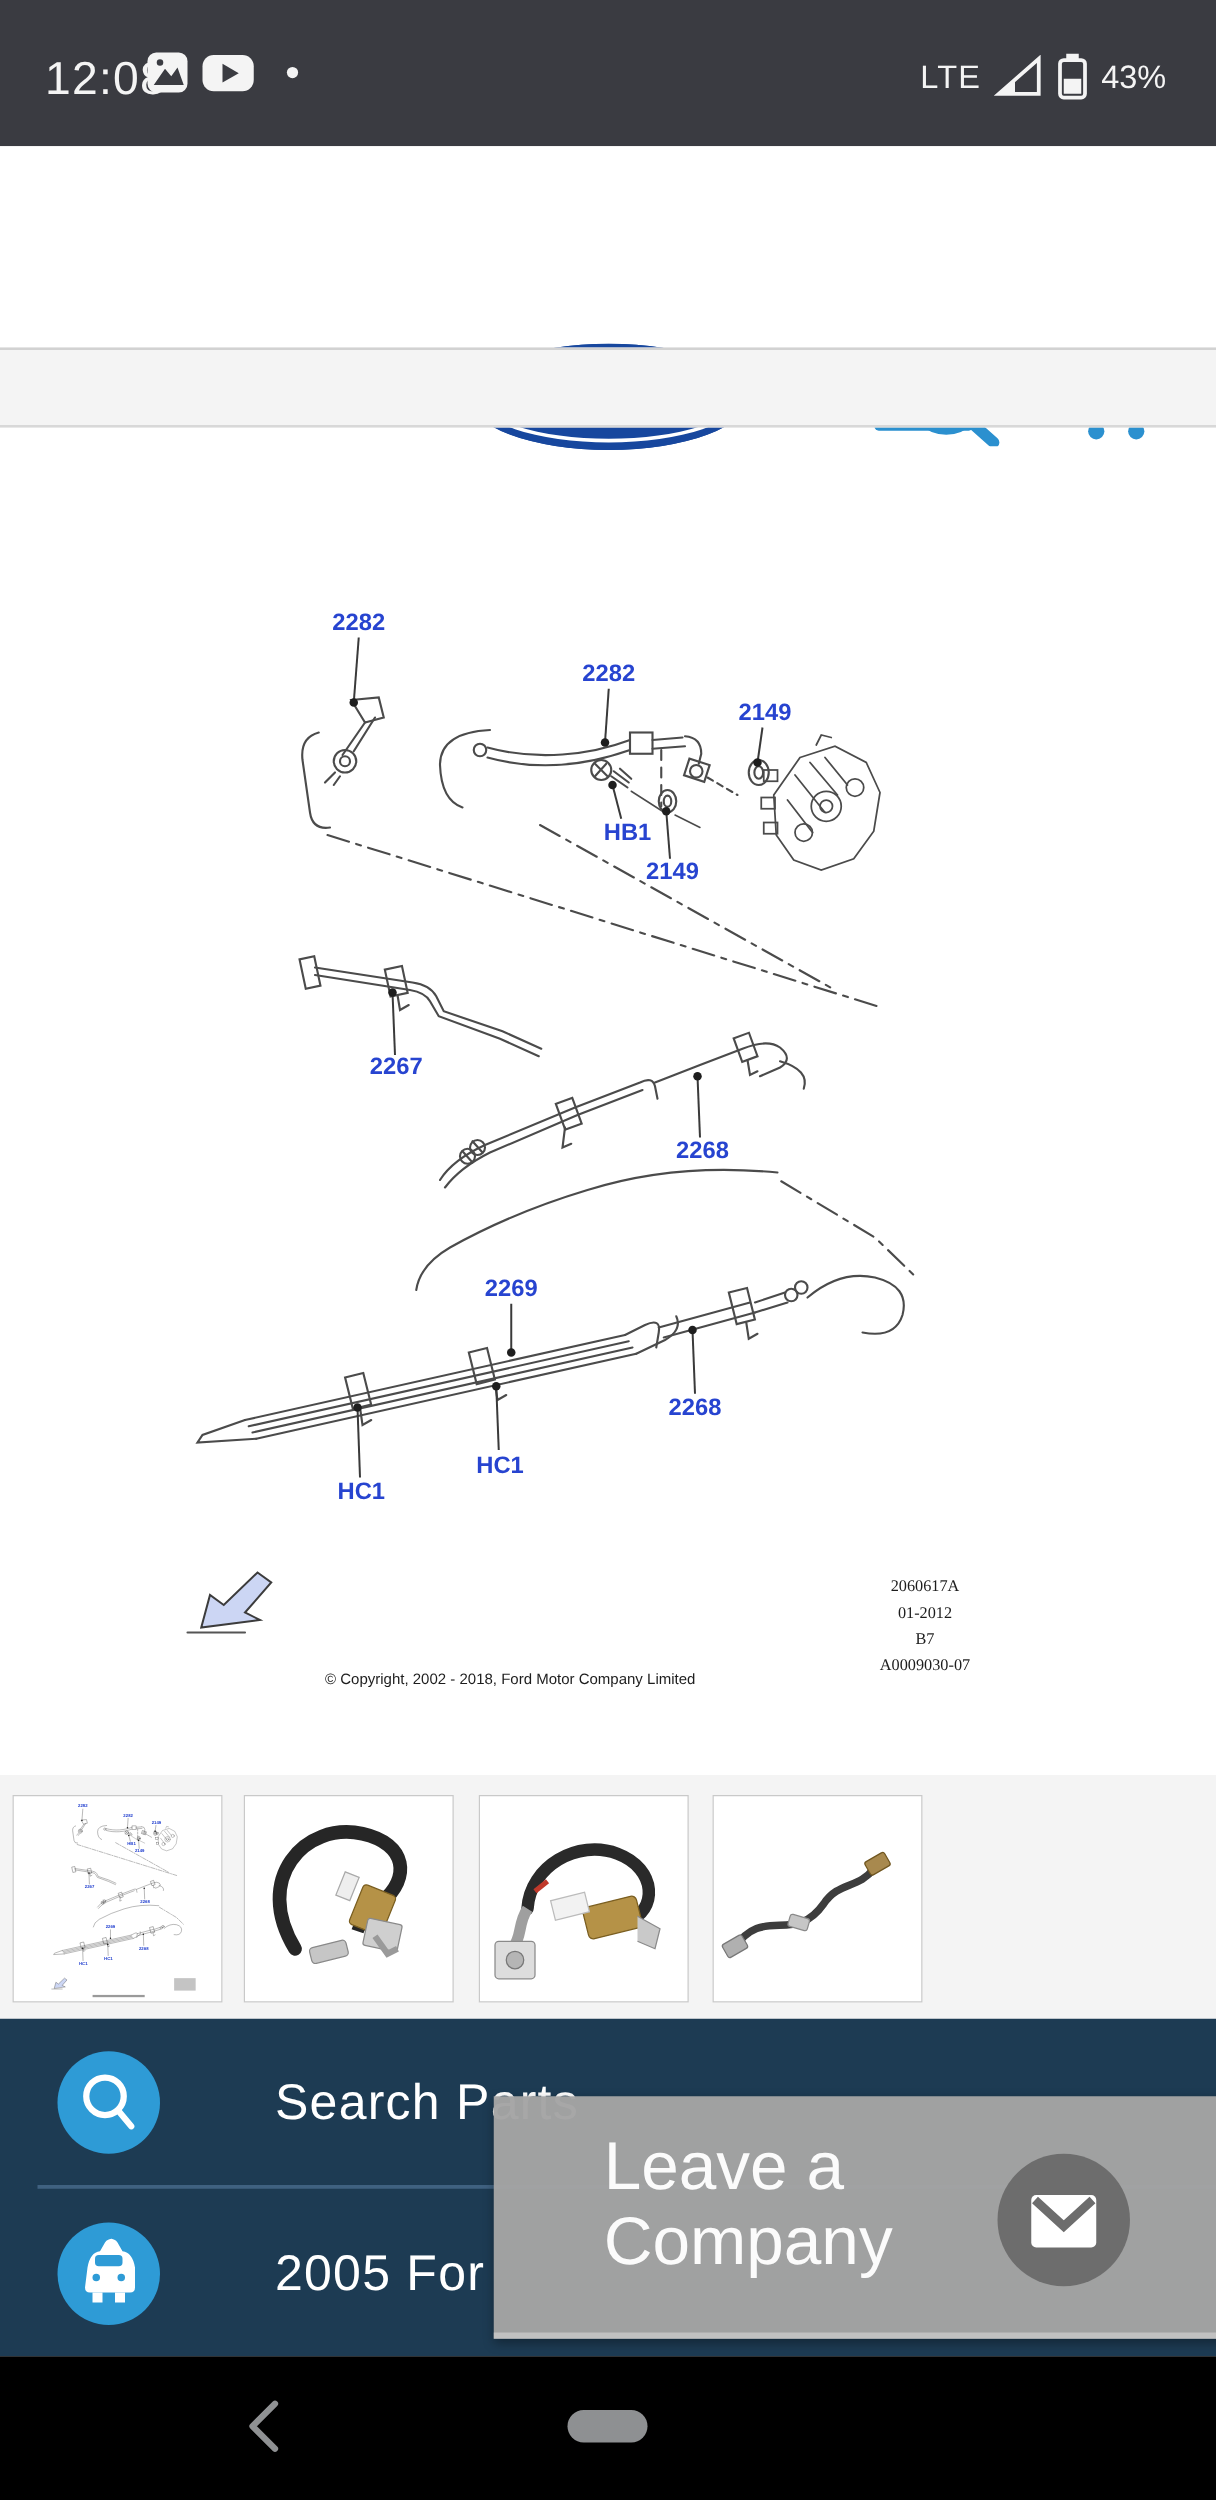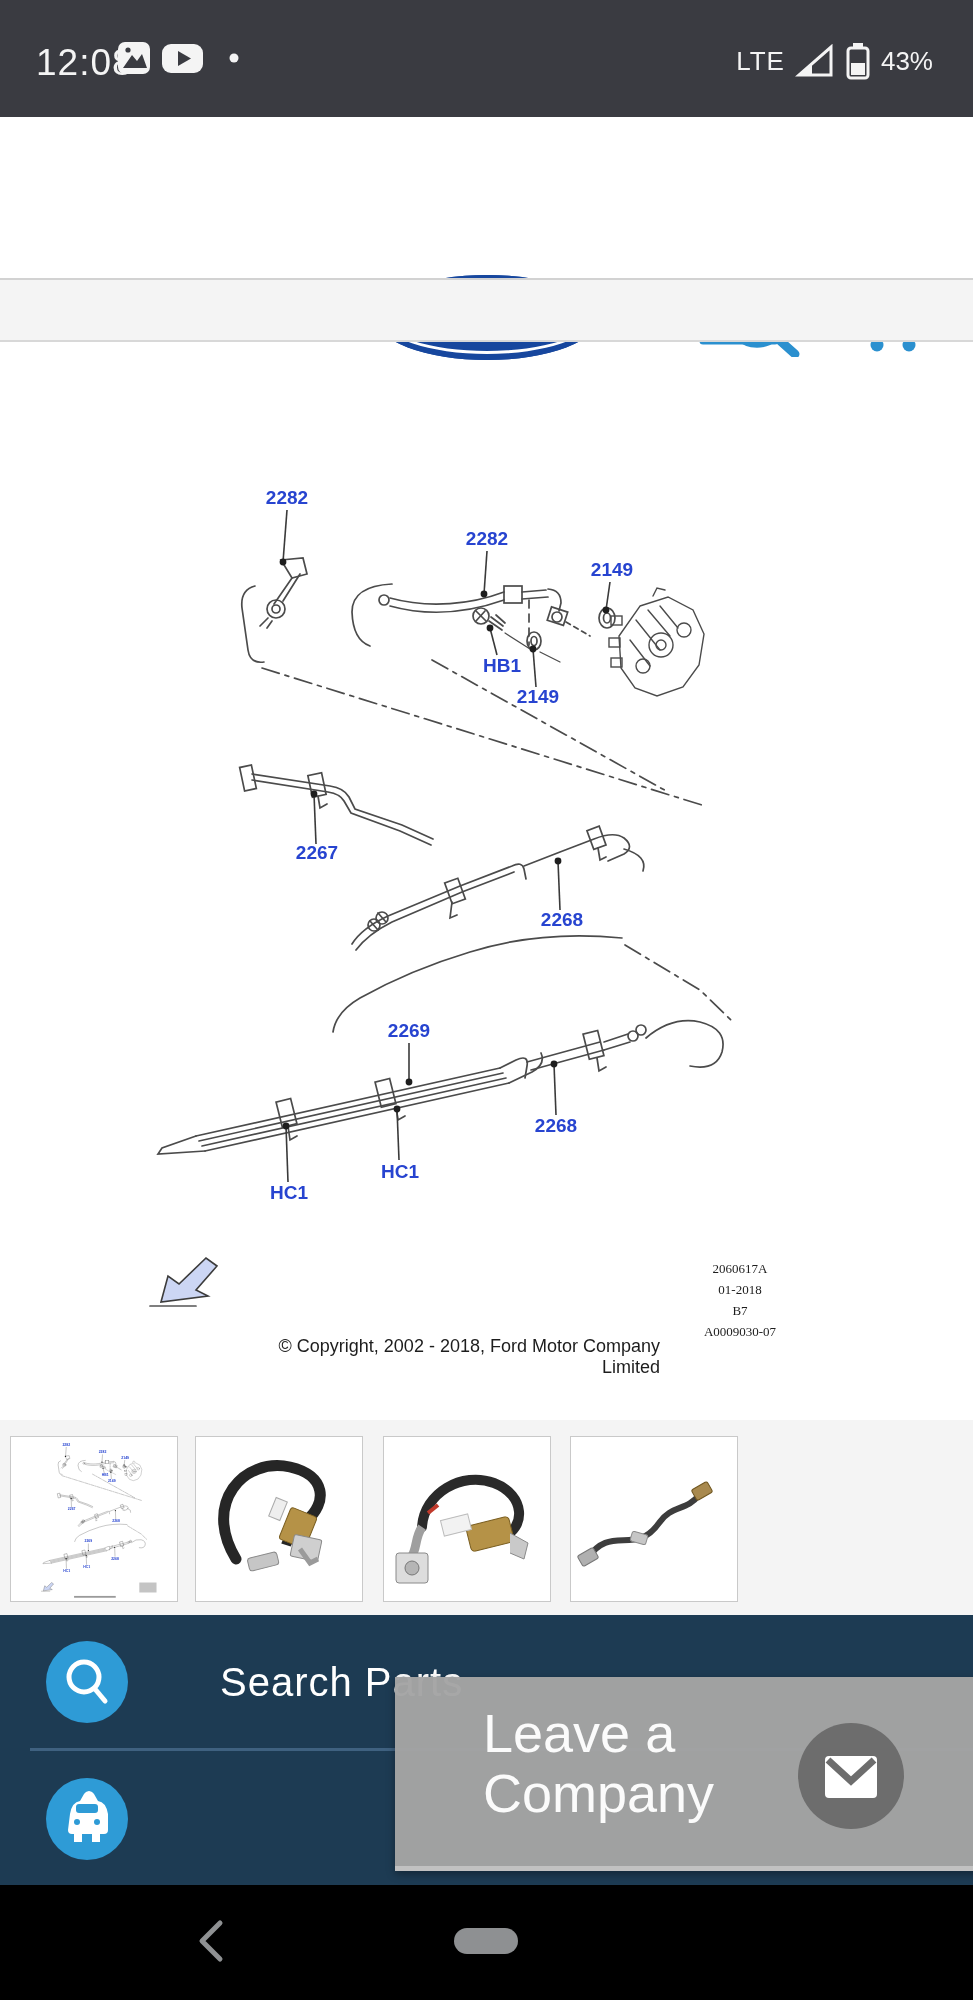--- a/index.html
+++ b/index.html
@@ -27,21 +27,21 @@
     transform:skewX(-8deg);}
 
   
   #breadcrumb-bar{left:0;top:278px;width:973px;height:60px;background:#f4f4f4;
     border-top:2px solid #d2d2d2;border-bottom:2px solid #d8d8d8;}
 
   
   #diagram-svg{left:0;top:0;width:973px;height:2000px;pointer-events:none;}
   .plabel{font-family:"Liberation Sans",sans-serif;font-weight:bold;font-size:19px;fill:#2744d0;
     text-anchor:middle;}
-  #copyright{left:260px;top:1336px;width:400px;text-align:right;font-size:18px;color:#1d1d1d;}
+  #copyright{left:260px;top:1336px;width:400px;text-align:left;font-size:12px;color:#1d1d1d;}
   #doc-info{left:655px;top:1258px;width:170px;text-align:center;font-size:13px;color:#1d1d1d;
     line-height:21px;font-family:Liberation Serif, serif;}
 
   
   #thumb-strip{left:0;top:1420px;width:973px;height:195px;background:#f4f4f4;}
   .thumb-card{position:absolute;top:16px;width:166px;height:164px;background:#fff;
     border:1px solid #c9c9c9;}
   .thumb-card svg{width:100%;height:100%;}
 
   
@@ -270,21 +270,21 @@
           <line x1="288" y1="1182" x2="286" y2="1126" stroke="#3a3a3a" stroke-width="1.6"></line>
           <circle cx="286" cy="1126" r="3.4" fill="#1e1e1e"></circle>
           <text x="289" y="1199" class="plabel">HC1</text>
         </g>
     </g>
   </svg>
 
   <div id="copyright" class="abs">© Copyright, 2002 - 2018, Ford Motor Company Limited</div>
   <div id="doc-info" class="abs">
     <div>2060617A</div>
-    <div>01-2018</div>
+    <div>01-2012</div>
     <div>B7</div>
     <div>A0009030-07</div>
   </div>
 
   <div id="thumb-strip" class="abs">
     <div class="thumb-card" style="left:10px">
       <svg viewBox="140 455 600 905" preserveAspectRatio="xMidYMid meet">
         <use href="#diagram-all"></use>
         <rect x="330" y="1332" width="230" height="10" fill="#9a9a9a"></rect>
         <rect x="690" y="1258" width="95" height="55" fill="#c4c4c4"></rect>
@@ -338,20 +338,21 @@
       <div class="menu-circle">
         <svg width="82" height="82">
           <path d="M24 36 q2 -12 10 -13 l4 -7 q2 -3 6 -3 h-2 q4 0 6 3 l4 7 q8 1 10 13 l0 16 q0 4 -4 4 h-32 q-4 0 -4 -4 Z" fill="#fff"></path>
           <rect x="30" y="26" width="22" height="9" rx="3" fill="#2e9bd6"></rect>
           <rect x="28" y="56" width="8" height="8" fill="#fff"></rect>
           <rect x="46" y="56" width="8" height="8" fill="#fff"></rect>
           <circle cx="31" cy="44" r="3" fill="#2e9bd6"></circle>
             <circle cx="51" cy="44" r="3" fill="#2e9bd6"></circle>
         </svg>
       </div>
+      <div class="menu-label">2005 For</div>
     </div>
   </div>
 
   <div id="chat-widget" class="abs">
     <div id="chat-text">
       <div>Leave a</div>
       <div>Company</div>
     </div>
     <div id="chat-bubble">
       <svg width="106" height="106">

